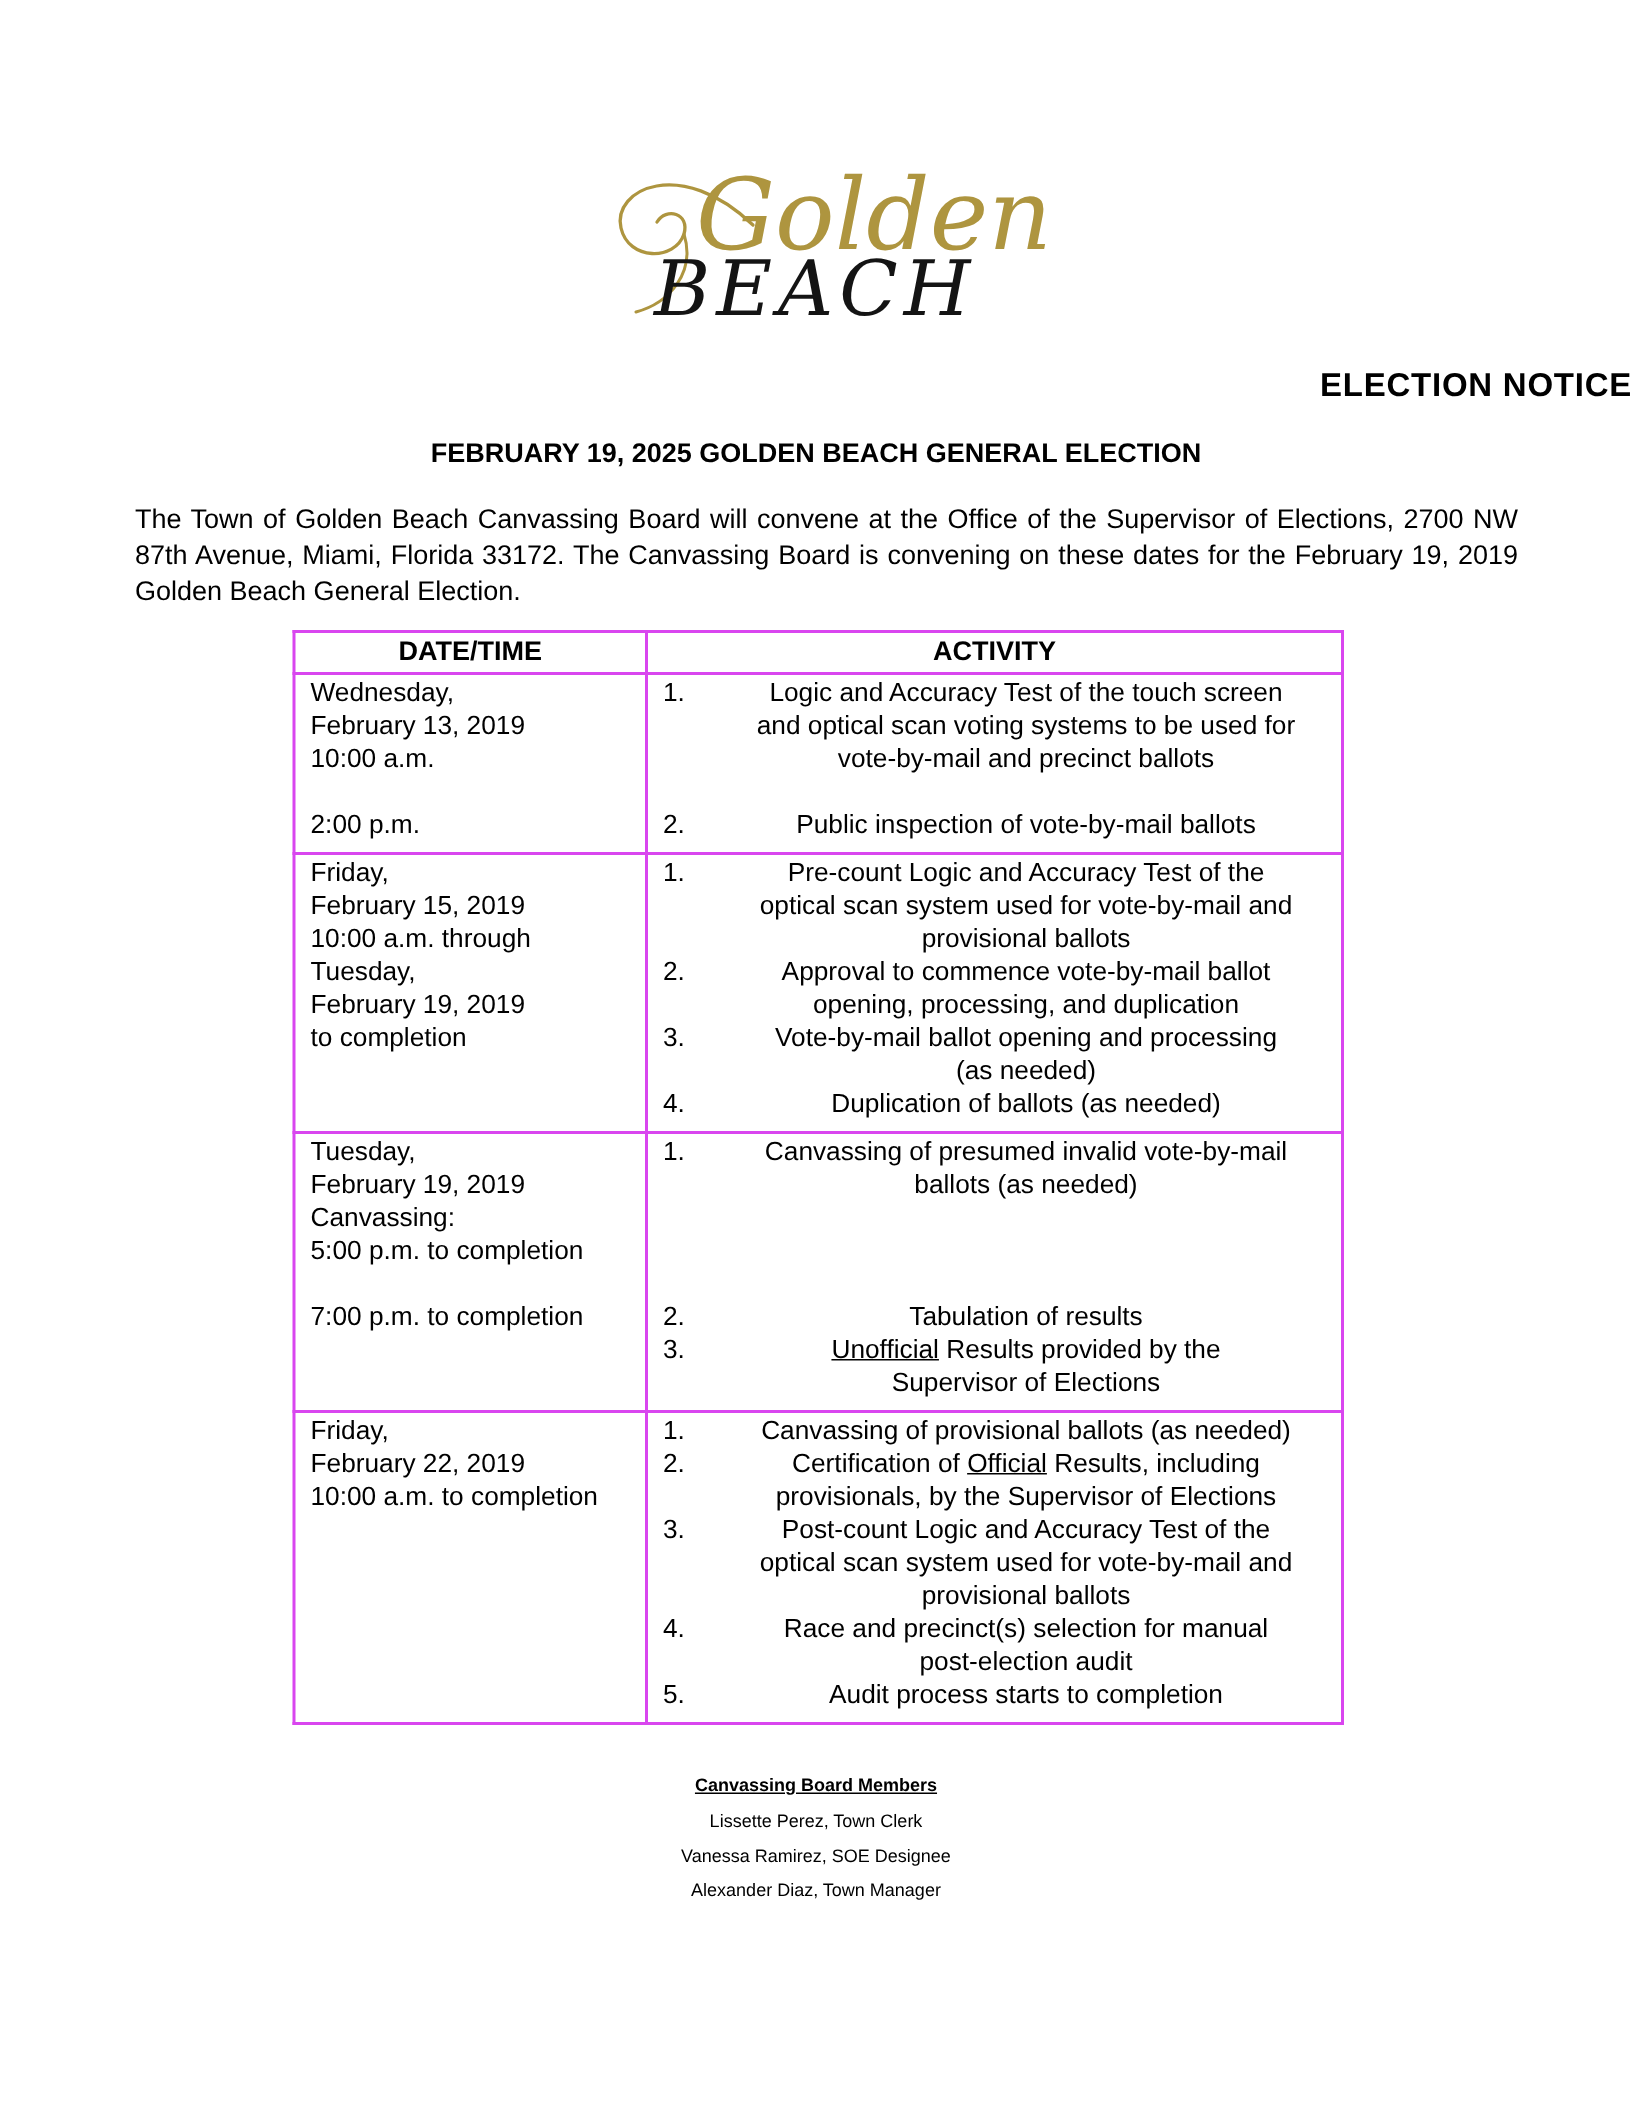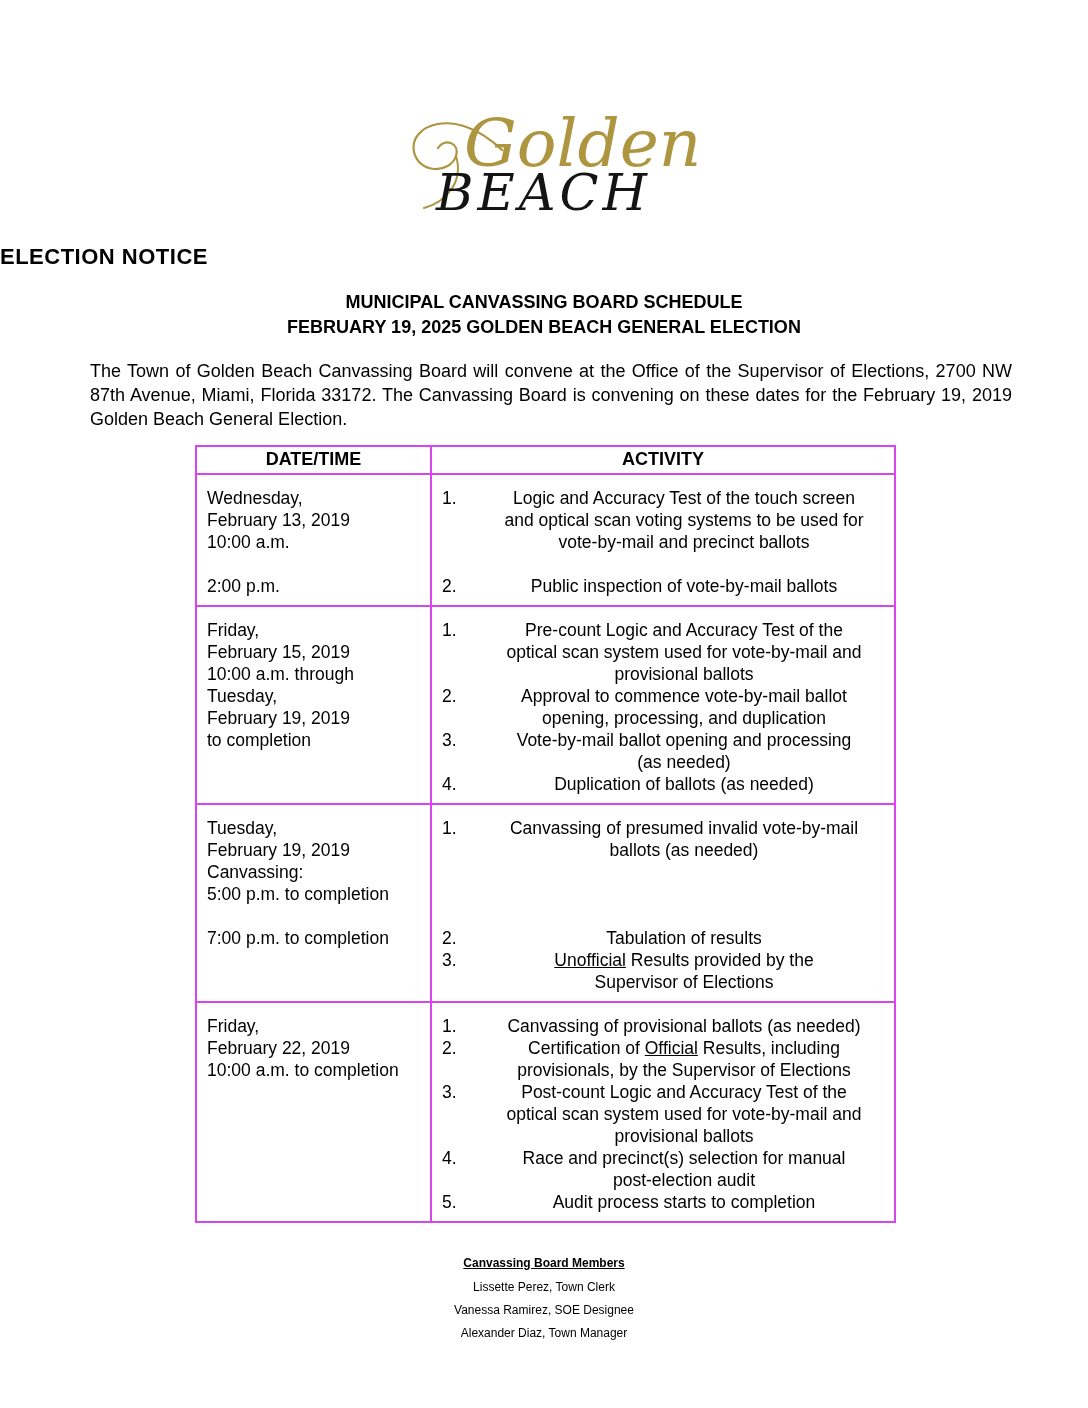--- a/index.html
+++ b/index.html
@@ -8,21 +8,21 @@
     font-family: "Liberation Sans", sans-serif;
     color: #000;
     overflow: hidden;
   }
   .page { position: relative; width: 1088px; height: 1408px; background: #fff; }
 
   .logo { display: block; margin: 90px auto 0 auto; }
 
   .main-title {
     margin: 28px 0 0 0;
-    text-align: left;
+    text-align: right;
     font-size: 22px; font-weight: bold;
     line-height: 26px;
     letter-spacing: 0.5px;
   }
   .subtitles {
     margin: 20px 0 0 0;
     text-align: center;
     font-size: 18px; font-weight: bold;
     line-height: 25px;
   }
@@ -43,21 +43,21 @@
   table.sched th, table.sched td { border: 2px solid #d946ef; }
   table.sched th {
     font-size: 18px; font-weight: bold;
     text-align: center;
     padding: 2px 0 3px 0;
   }
   table.sched td {
     vertical-align: top;
     font-size: 17.5px;
     line-height: 22px;
-    padding: 12px 8px 8px 10px;
+    padding: 0 8px 8px 10px;
   }
   td.dt { white-space: pre-line; }
   td.act { padding-left: 13px; }
   .item { display: flex; }
   .num { flex: none; width: 40px; }
   .txt { flex: 1; white-space: pre-line; text-align: center; }
   .ul { text-decoration: underline; }
 
   .board {
     margin: 28px 0 0 0;
@@ -81,21 +81,20 @@
     <g>
       <path d="M118,60 C70,14 24,36 30,62 C35,84 66,84 72,66 C76,52 60,48 54,58" fill="none" stroke="#ae953f" stroke-width="2.2" stroke-linecap="round"></path>
       <path d="M72,66 C80,92 62,112 40,118" fill="none" stroke="#ae953f" stroke-width="2" stroke-linecap="round"></path>
     </g>
     <text x="80" y="76" font-family="'DejaVu Serif', serif" font-style="italic" font-size="66" fill="#ae953f">Golden</text>
     <text x="52" y="120" font-family="'DejaVu Serif', serif" font-style="italic" font-size="51" fill="#141414" letter-spacing="4">BEACH</text>
   </svg>
 
   <div class="main-title">ELECTION NOTICE</div>
   <div class="subtitles">
-    <div>MUNICIPAL CANVASSING BOARD SCHEDULE</div>
     <div>FEBRUARY 19, 2025 GOLDEN BEACH GENERAL ELECTION</div>
   </div>
 
   <p class="intro">The Town of Golden Beach Canvassing Board will convene at the Office of the Supervisor of Elections, 2700 NW 87th Avenue, Miami, Florida 33172.  The Canvassing Board is convening on these dates for the February 19, 2019 Golden Beach General Election.</p>
 
   <table class="sched">
     <colgroup>
         <col style="width:235px">
         <col style="width:464px">
       </colgroup>

